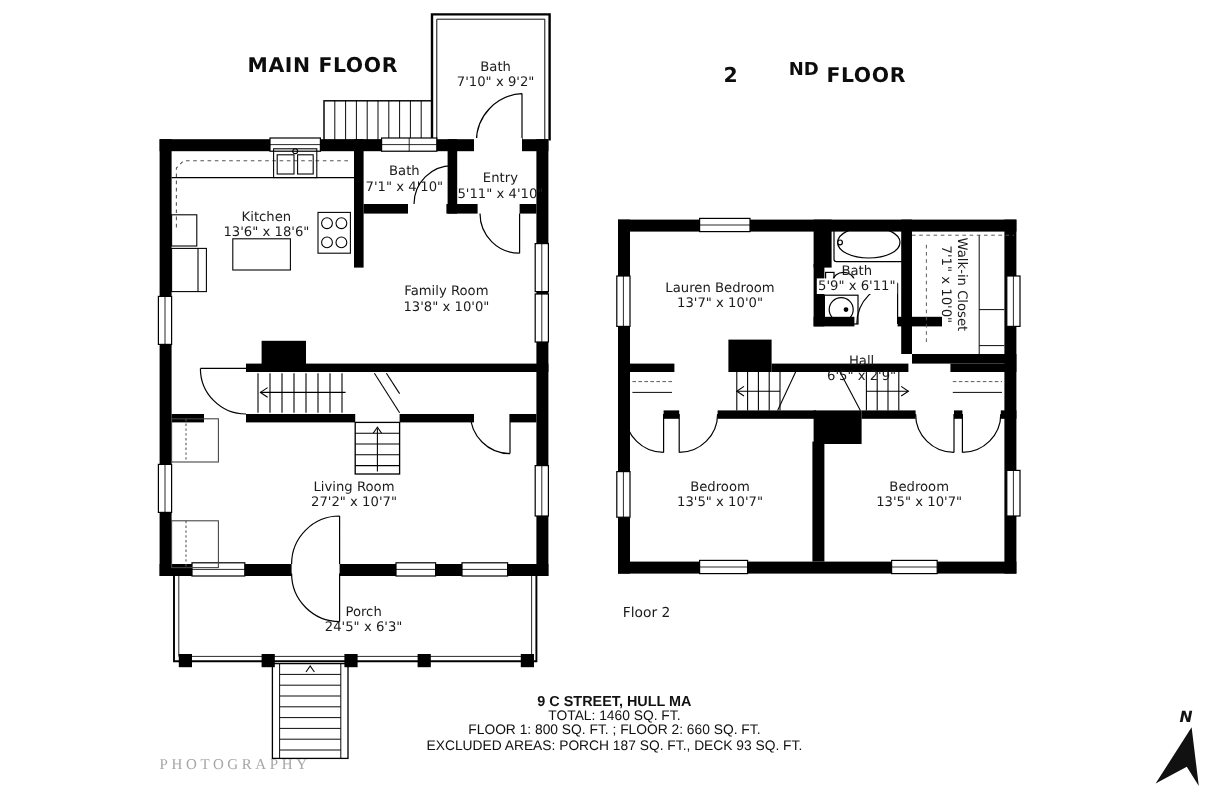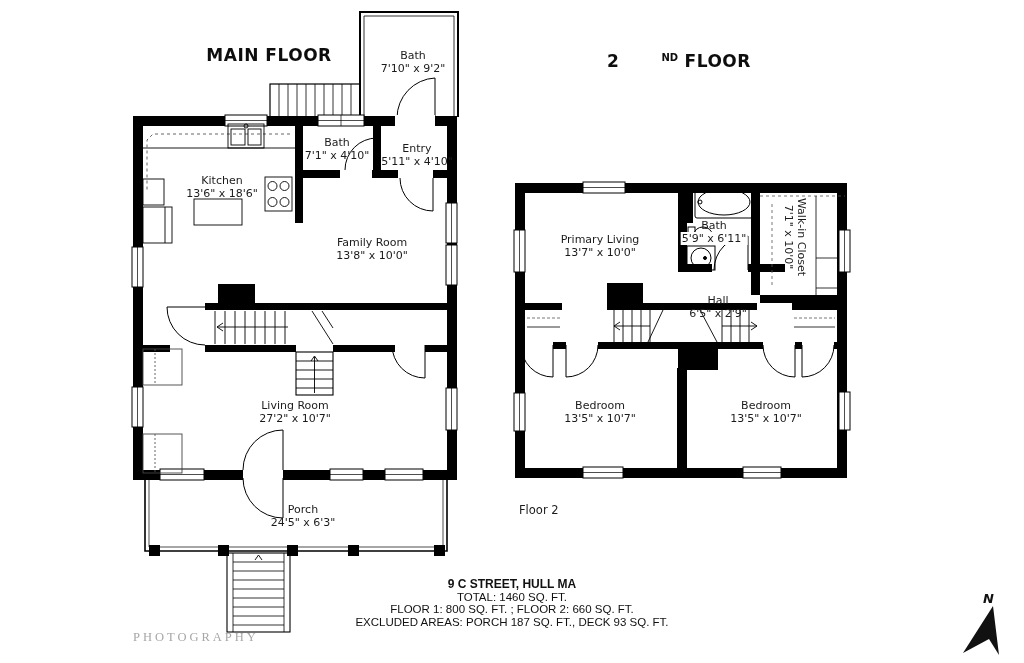--- a/index.html
+++ b/index.html
@@ -5,21 +5,21 @@
   html,body{margin:0;padding:0;background:#ffffff;}
   .canvas{position:relative;width:1024px;height:663px;background:#fff;overflow:hidden;
           font-family:"DejaVu Sans",sans-serif;}
   svg{position:absolute;left:0;top:0;}
   .labels{position:absolute;left:0;top:0;width:840px;height:663px;}
   .lbl{position:absolute;transform:translate(-50%,-50%);text-align:center;
        font-size:11px;line-height:13px;color:#1b1b1b;white-space:nowrap;}
   .lbl.rot{transform:translate(-50%,-50%) rotate(90deg);}
   .title{position:absolute;transform:translate(-50%,-50%);font-weight:bold;
          font-size:17px;letter-spacing:.5px;color:#0d0d0d;white-space:nowrap;}
-  .title sup{font-size:10px;vertical-align:6px;letter-spacing:0;margin-left:42px;}
+  .title sup{font-size:15px;vertical-align:6px;letter-spacing:0;margin-left:42px;}
   .floor2{position:absolute;left:519px;top:503px;font-size:11.5px;color:#1b1b1b;}
   .bg{background:#fff;padding:0 1px;}
   .footer{position:absolute;left:262px;top:578px;width:500px;text-align:center;
           font-family:"Liberation Sans",sans-serif;font-size:11.5px;line-height:12.5px;color:#111;}
   .footer .addr{font-weight:bold;font-size:12px;}
   .footer .disc{margin-top:9px;}
   .wm-script{position:absolute;left:16px;top:600px;font-family:"DejaVu Serif",serif;
              font-style:italic;font-size:27px;color:#9c9c9c;letter-spacing:1px;}
   .wm-sub{position:absolute;left:133px;top:630px;font-family:Liberation Serif, serif;
           font-size:12.5px;letter-spacing:3px;color:#a6a6a6;}
@@ -272,21 +272,21 @@
   <div class="lbl" style="left:295px;top:412px">
     <div>Living Room</div>
         <div>27'2" x 10'7"</div>
   </div>
   <div class="lbl" style="left:303px;top:516px">
     <div>Porch</div>
         <div>24'5" x 6'3"</div>
   </div>
 
   <div class="lbl" style="left:600px;top:246px">
-    <div>Primary Living</div>
+    <div>Lauren Bedroom</div>
         <div>13'7" x 10'0"</div>
   </div>
   <div class="lbl" style="left:714px;top:232px">
     <div>Bath</div>
         <div class="bg">5'9" x 6'11"</div>
   </div>
   <div class="lbl rot" style="left:795px;top:237px">
     <div>Walk-in Closet</div>
         <div>7'1" x 10'0"</div>
   </div>

